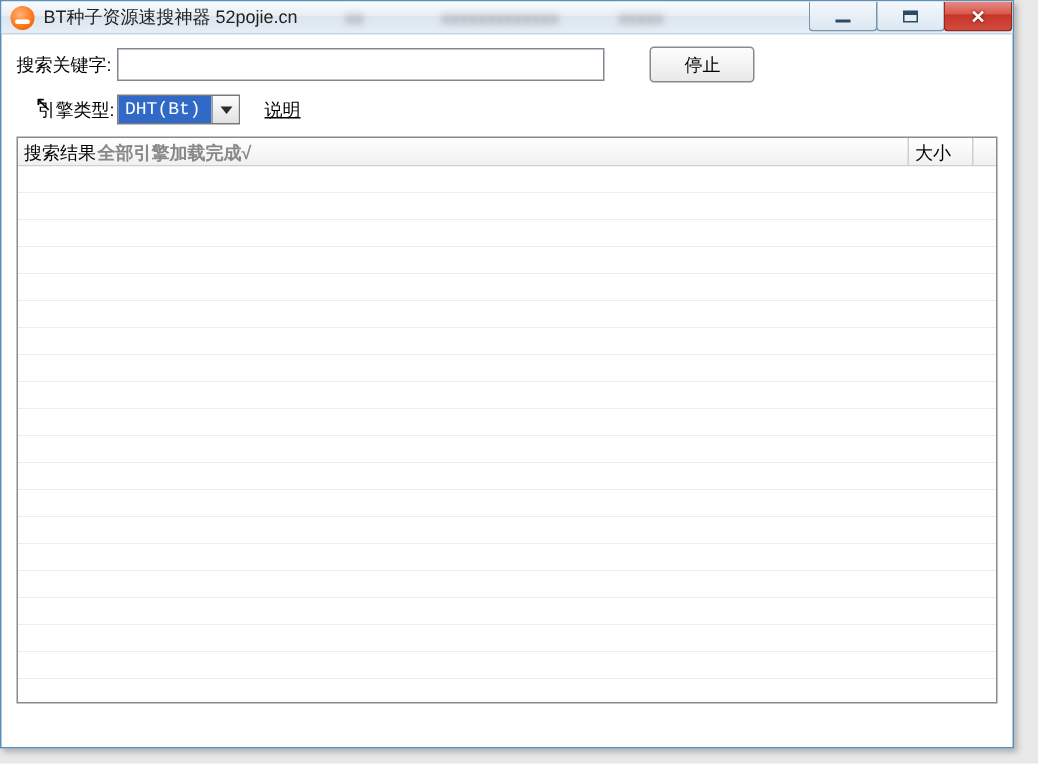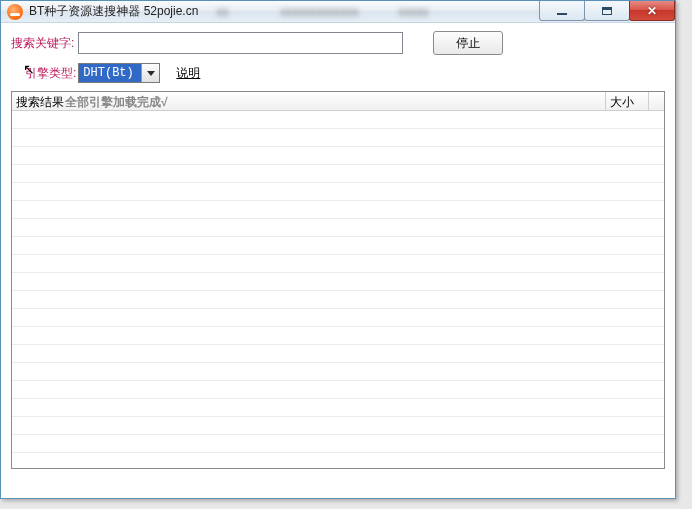--- a/index.html
+++ b/index.html
@@ -23,21 +23,21 @@
   .app-icon {
     width:16px; height:16px; border-radius:50%;
     background:radial-gradient(circle at 40% 35%,#ffb37a 0%,#ff7316 60%,#e25500 100%);
     position:relative; margin-right:6px; flex:0 0 auto;
   }
   .app-icon::after{
     content:""; position:absolute; left:3px; right:3px; bottom:4px; height:3px;
     background:#fff; border-radius:2px;
   }
   .title-text { color:#222; }
-  .blur1,.blur2,.blur3 { color:transparent; text-shadow:0 0 5px #7a7a7a; margin-left:18px; }
+  .blur1,.blur2,.blur3 { color:transparent; text-shadow:0 0 5px #7a7a7a; margin-left:32px; }
   .blur2{margin-left:52px;} .blur3{margin-left:40px;}
 
   .win-controls { position:absolute; right:0; top:0; height:20px; display:flex; }
   .win-btn {
     width:46px; height:20px; border:1px solid #7a95ad; border-top:none;
     margin-left:-1px;
     background:linear-gradient(to bottom,#f4f8fc,#dce7f1);
     display:flex; align-items:center; justify-content:center;
     border-bottom-left-radius:3px; border-bottom-right-radius:3px;
   }
@@ -47,21 +47,21 @@
   }
   .min-glyph { width:10px; height:0; border-top:2px solid #2b4a63; margin-top:6px; }
   .max-glyph { width:10px; height:8px; border:1.5px solid #2b4a63; border-top-width:3px; }
   .x-glyph { color:#fff; font-weight:bold; font-size:12px; line-height:1; text-shadow:0 0 2px #5b120c; }
 
   
   .client { padding:8px 10px 8px 10px; }
 
   .row { display:flex; align-items:center; }
   .row1 { margin-bottom:6px; }
-  .lbl { color:#be185d; }
+  .lbl { color:#000000; }
   .keyword-input {
     width:325px; height:22px; margin-left:4px;
     border:1px solid #828790; background:#fff; padding:1px 3px; font-size:12px;
   }
   .action-btn {
     width:70px; height:24px; margin-left:30px;
     border:1px solid #8a8a8a; border-radius:3px;
     background:linear-gradient(to bottom,#fdfdfd,#e9e9e9);
     font-size:12px; cursor:default; padding:0;
   }

